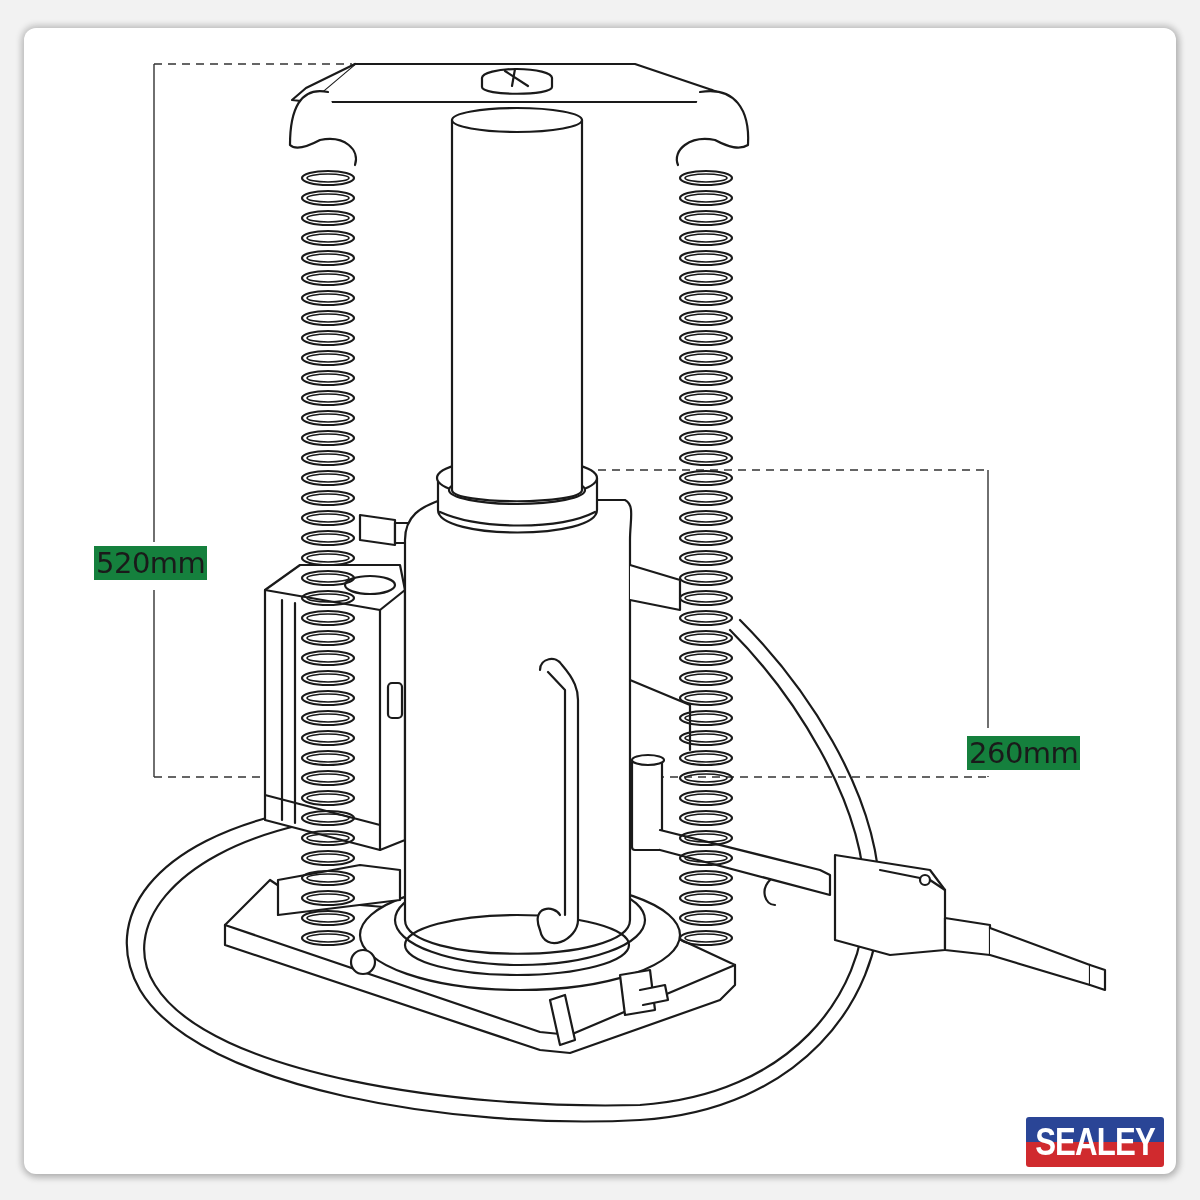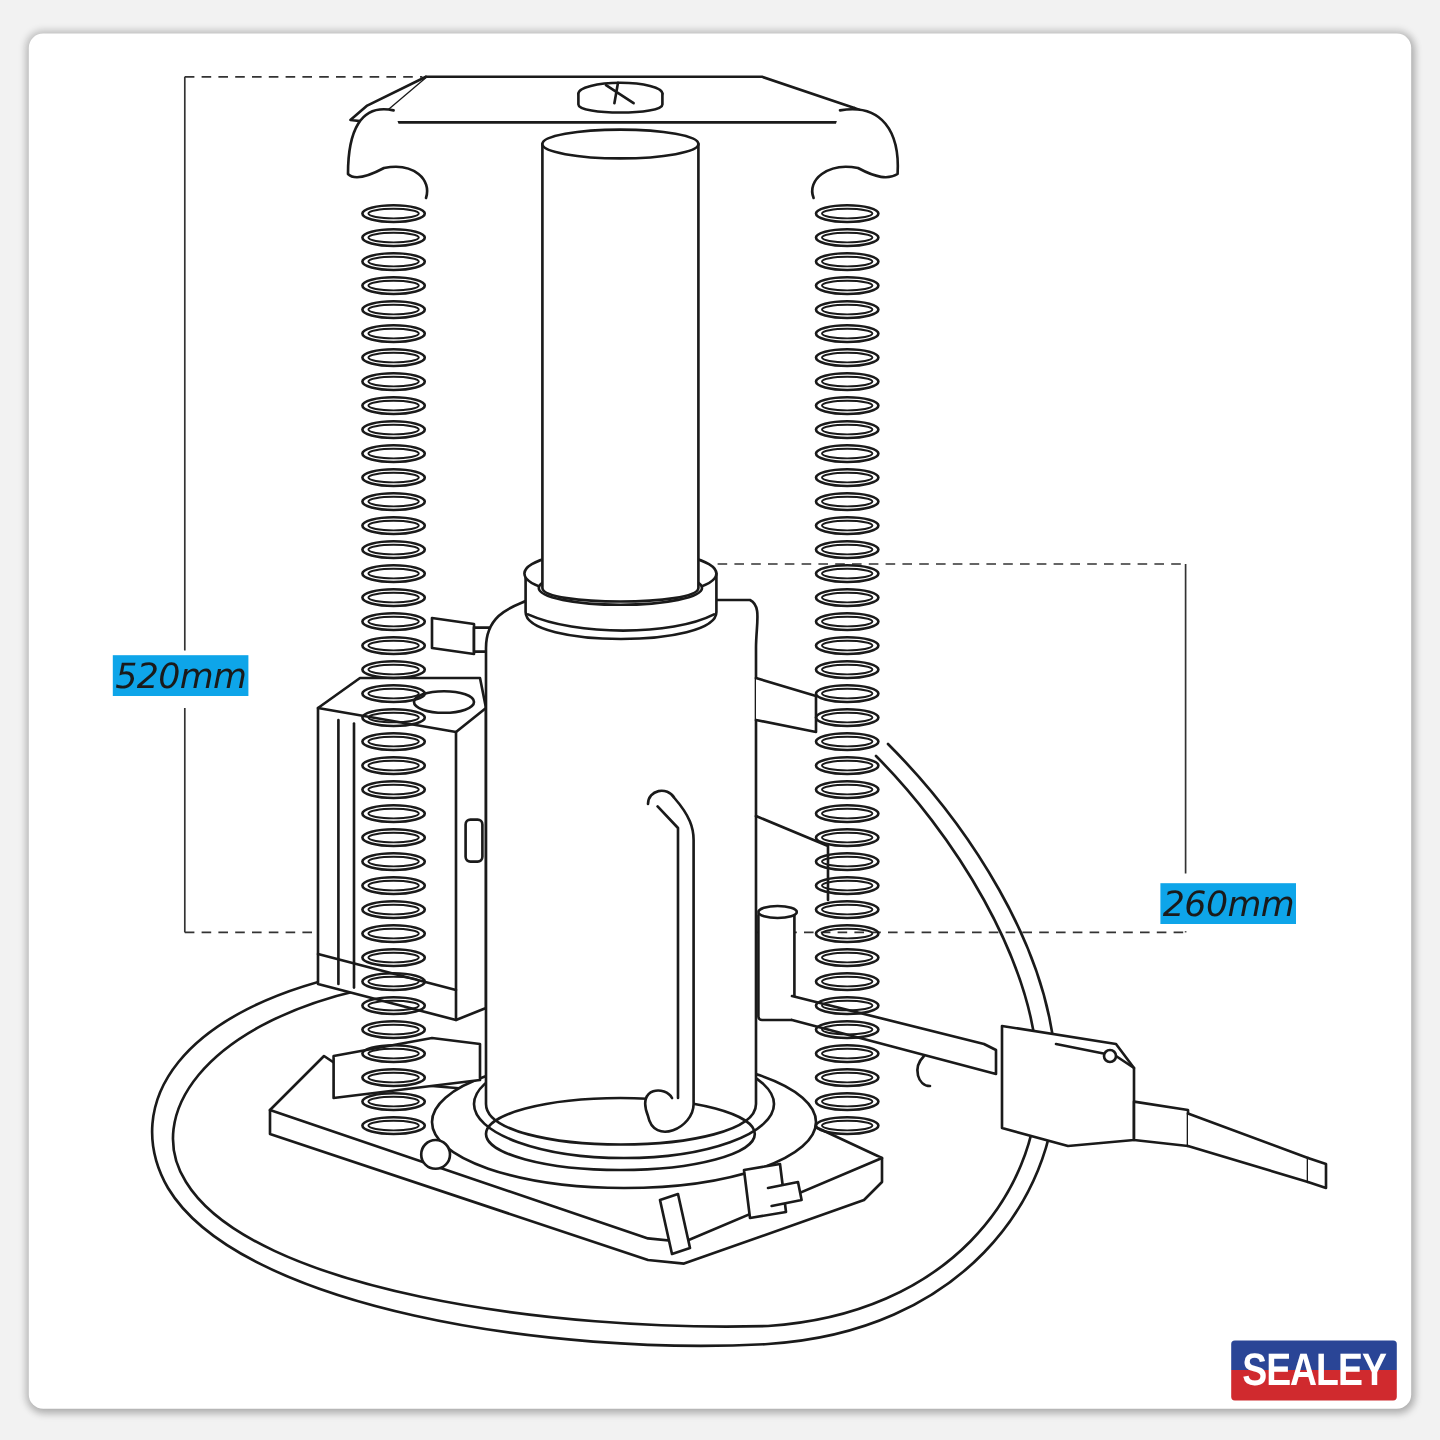--- a/index.html
+++ b/index.html
@@ -1,20 +1,20 @@
 <!DOCTYPE html>
 <html><head>
 <meta charset="utf-8">
 <style>
   html, body { margin:0; padding:0; }
   body { width:1200px; height:1200px; background:#f2f2f2; position:relative; overflow:hidden; font-family:"DejaVu Sans", sans-serif; }
   .frame { position:absolute; left:24px; top:28px; width:1152px; height:1146px; background:#ffffff; border-radius:12px;
            box-shadow: 0 0 6px 3px rgba(0,0,0,0.18), 2px 3px 8px rgba(0,0,0,0.15); }
   svg.drawing { position:absolute; left:0; top:0; width:1200px; height:1200px; }
-  .dim-label { position:absolute; font-family:"DejaVu Sans", sans-serif; font-size:29px; color:#1a1a1a; background:#0ea5e9; padding:0 2px; letter-spacing:-0.5px;font-style:italic; }
+  .dim-label { position:absolute; font-family:"DejaVu Sans", sans-serif; font-size:29px; color:#1a1a1a; background:#15803d; padding:0 2px; letter-spacing:-0.5px; }
   .logo { position:absolute; left:1026px; top:1117px; width:138px; height:50px; border-radius:3px; overflow:hidden;
           background: linear-gradient(to bottom, #2a4596 0%, #2a4596 50%, #d02a2e 50%, #d02a2e 100%);
           display:flex; align-items:center; justify-content:center; }
   .logo span { color:#fff; font-family:"Liberation Sans", sans-serif; font-weight:bold; font-size:38px; letter-spacing:-1px;
                transform:scaleX(0.82); display:inline-block; line-height:1; }
 </style>
 </head>
 <body>
 
 <div class="frame"></div>

